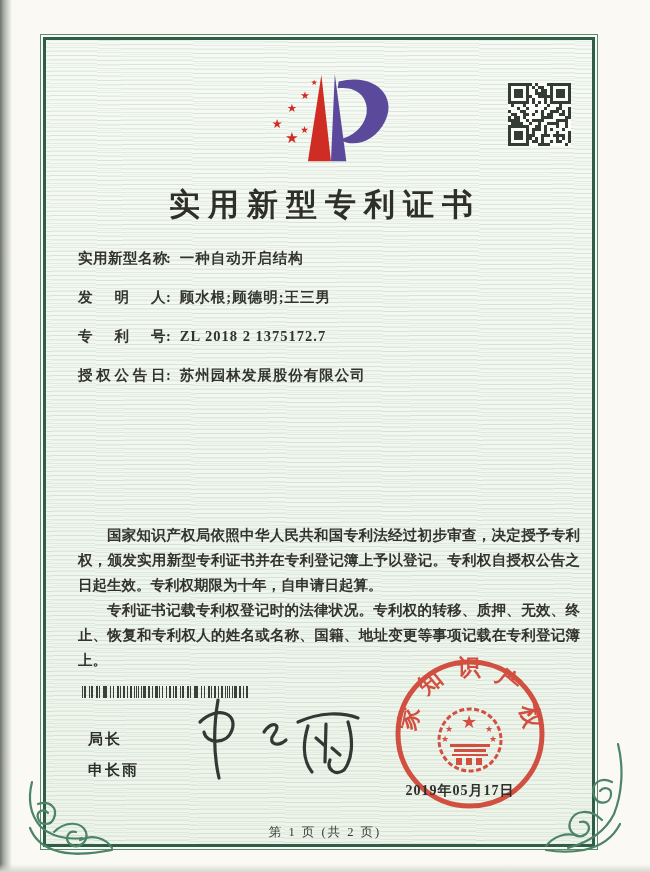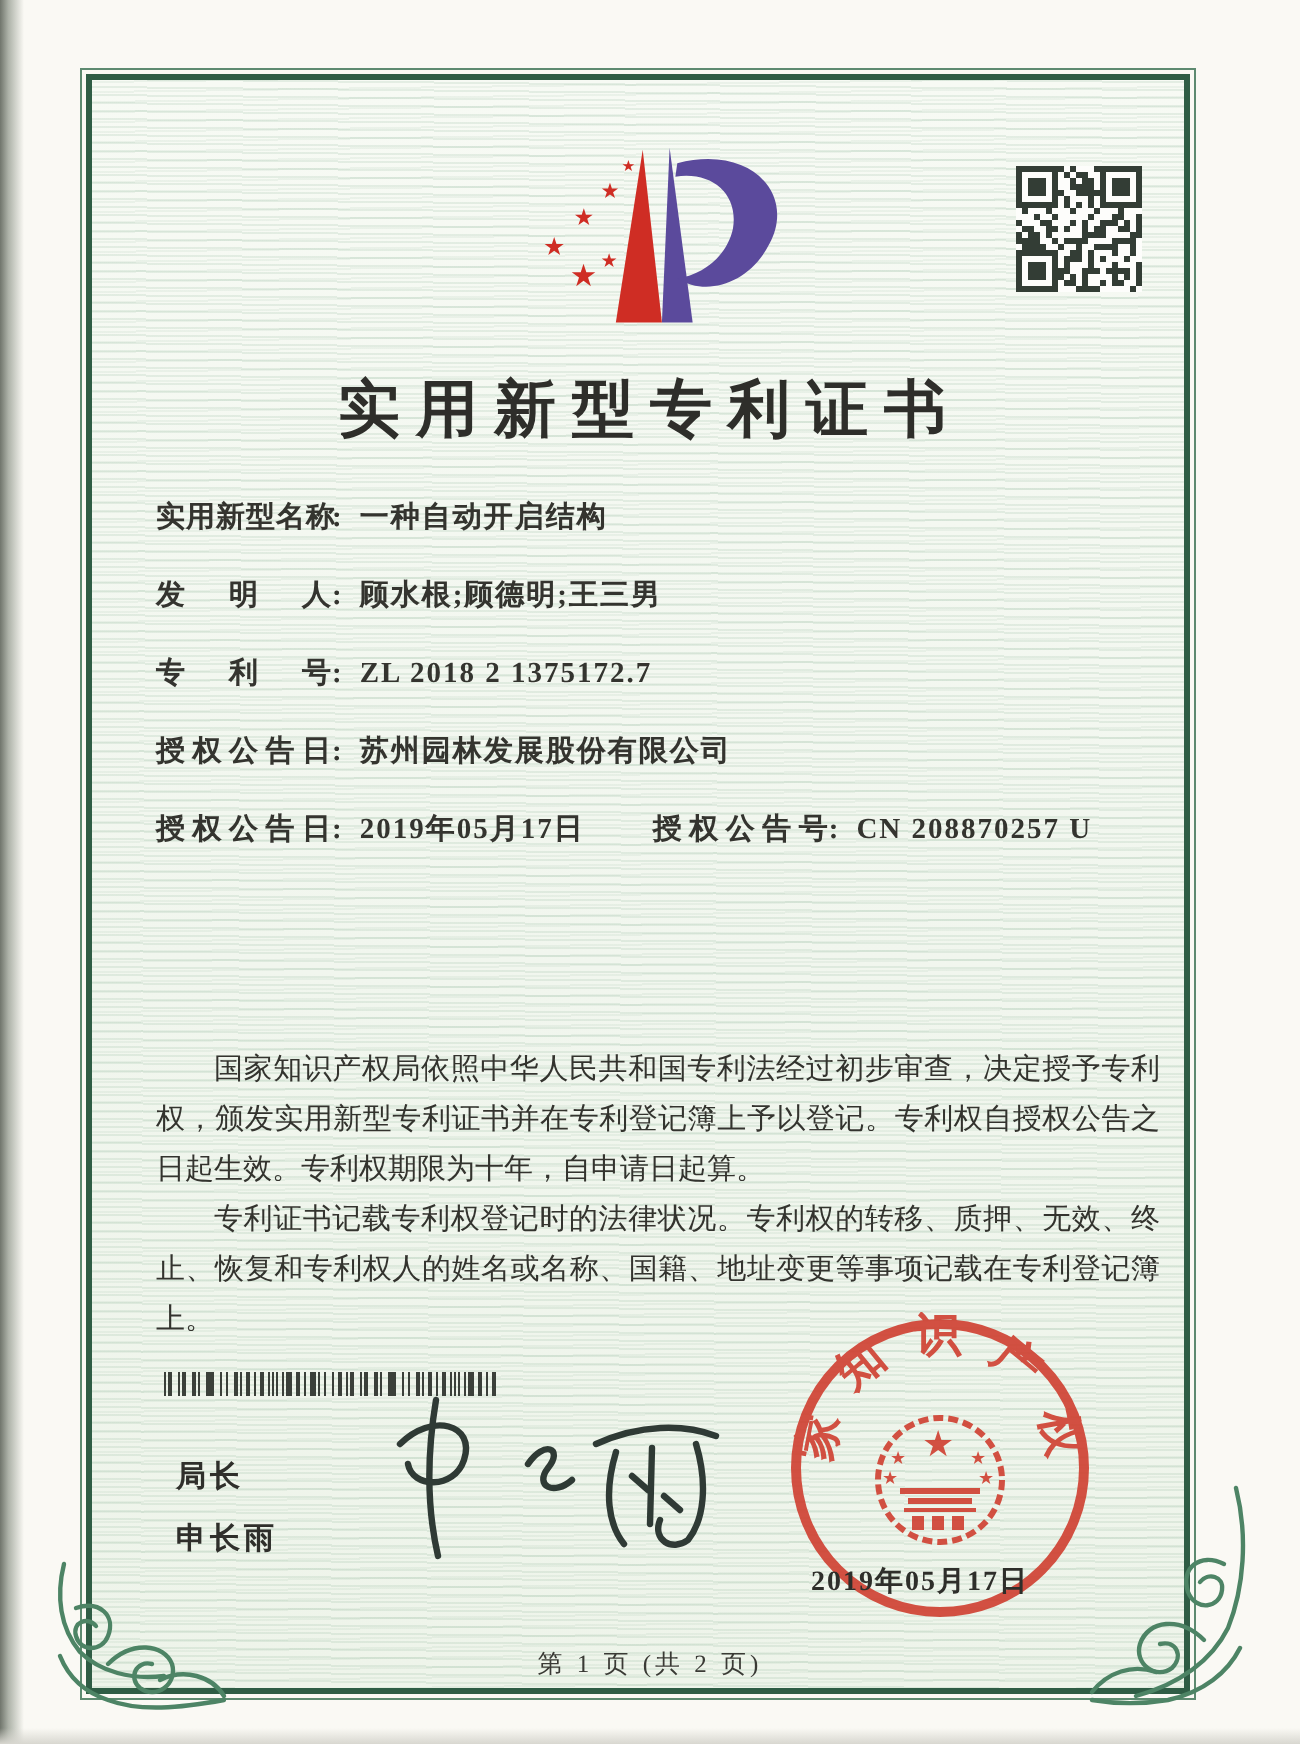--- a/index.html
+++ b/index.html
@@ -36,21 +36,21 @@
   .fields{position:absolute;left:78px;top:249px;right:64px;display:flex;flex-direction:column;gap:19px;}
   .frow{font-size:14.5px;color:#34342f;height:20px;white-space:nowrap;}
   .flabel{display:inline-block;width:88px;text-align:justify;text-align-last:justify;font-weight:700;letter-spacing:.5px;}
   .fcolon{font-weight:700;margin-right:9px;}
   .fvalue{font-weight:600;letter-spacing:1px;}
   .frow.double{display:flex;}
   .frow.double .pair2{margin-left:34px;}
 
   .bodytext{position:absolute;left:78px;right:70px;top:523px;font-size:14.5px;
     line-height:25px;color:#33332e;text-align:justify;}
-  .bodytext p{margin:0;text-indent:2em;font-weight:400;}
+  .bodytext p{margin:0;text-indent:2em;font-weight:700;}
 
   .barcode{position:absolute;left:82px;top:686px;width:166px;height:12px;
     background:
       repeating-linear-gradient(90deg,#3b403a 0 1px,transparent 1px 3px,#3b403a 3px 4px,transparent 4px 7px),
       repeating-linear-gradient(90deg,transparent 0 2px,#3b403a 2px 3px,transparent 3px 9px,#3b403a 9px 11px,transparent 11px 13px);}
 
   .director{position:absolute;left:88px;top:724px;font-size:15px;color:#2f2f2b;line-height:31px;font-weight:600;letter-spacing:2px;}
   .signature{position:absolute;left:182px;top:690px;width:190px;height:98px;}
 
   .seal{position:absolute;left:392px;top:656px;width:156px;height:156px;opacity:.88;}
@@ -332,28 +332,20 @@
     </div>
     <div class="frow">
       <span class="flabel">发明人</span><span class="fcolon">:</span><span class="fvalue">顾水根;顾德明;王三男</span>
     </div>
     <div class="frow">
       <span class="flabel">专利号</span><span class="fcolon">:</span><span class="fvalue">ZL 2018 2 1375172.7</span>
     </div>
     <div class="frow">
       <span class="flabel">授权公告日</span><span class="fcolon">:</span><span class="fvalue">苏州园林发展股份有限公司</span>
     </div>
-    <div class="frow double">
-      <span class="pair1">
-        <span class="flabel">授权公告日</span><span class="fcolon">:</span><span class="fvalue">2019年05月17日</span>
-      </span>
-      <span class="pair2">
-        <span class="flabel">授权公告号</span><span class="fcolon">:</span><span class="fvalue">CN 208870257 U</span>
-      </span>
-    </div>
   </div>
 
   <div class="bodytext">
     <p>国家知识产权局依照中华人民共和国专利法经过初步审查，决定授予专利权，颁发实用新型专利证书并在专利登记簿上予以登记。专利权自授权公告之日起生效。专利权期限为十年，自申请日起算。</p>
     <p>专利证书记载专利权登记时的法律状况。专利权的转移、质押、无效、终止、恢复和专利权人的姓名或名称、国籍、地址变更等事项记载在专利登记簿上。</p>
   </div>
 
   <div class="barcode"></div>
 
   <div class="director">

